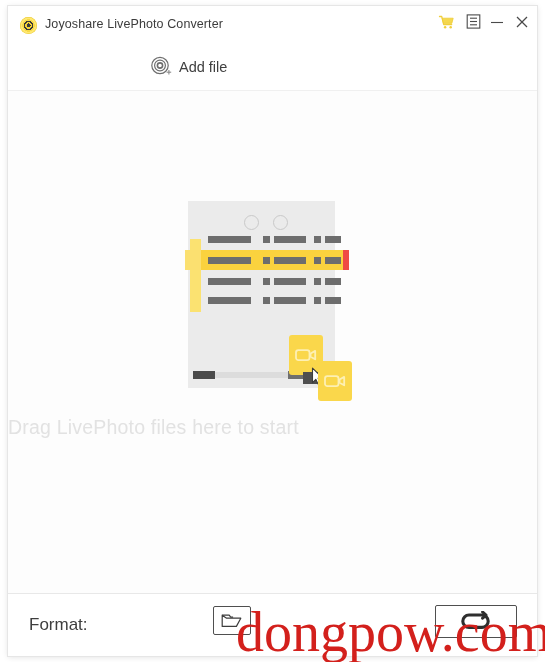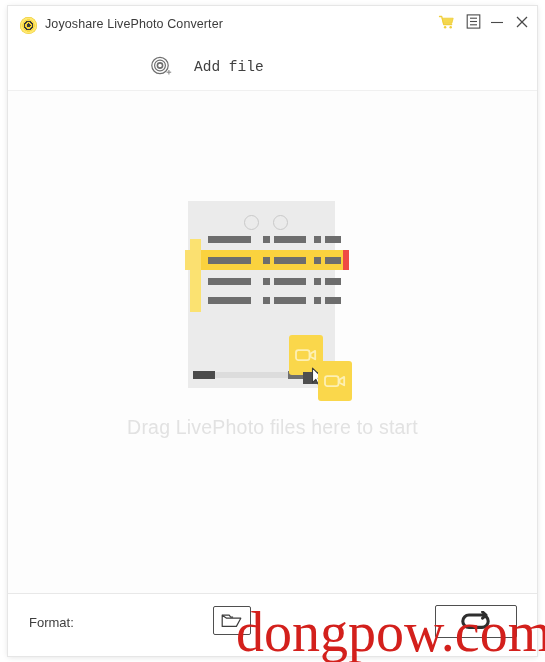--- a/index.html
+++ b/index.html
@@ -75,23 +75,22 @@
     width: 100%;
     height: 46px;
     background: #ffffff;
   }
   .toolbar-item {
     position: absolute;
     top: 8px;
     height: 30px;
     display: flex;
     align-items: center;
-    gap: 21px;
+    gap: 6px;
     cursor: default;
-    font-family: Liberation Mono, monospace;
   }
   #toolbar-add-file { left: 141px; }
   #toolbar-converted { left: 294px; }
   .toolbar-label {
     font-size: 14.5px;
     color: #404040;
     white-space: nowrap;
   }
   .toolbar-icon { width: 24px; height: 24px; display: block; }
 
@@ -195,21 +194,21 @@
   #illu-cursor {
     position: absolute;
     left: 115px; top: 166px;
     width: 28px; height: 18px;
   }
 
   #drop-hint {
     position: absolute;
     left: 0; top: 325px;
     width: 100%;
-    text-align: center;
+    text-align: left;
     font-size: 19.5px;
     color: #e2e2e2;
     letter-spacing: 0.2px;
   }
 
   
   #bottom-divider {
     position: absolute;
     left: 0; top: 587px;
     width: 100%; height: 1px;
@@ -218,21 +217,21 @@
   #bottom-bar {
     position: absolute;
     left: 0; top: 588px;
     width: 100%;
     height: 62px;
     background: #ffffff;
   }
   #format-label {
     position: absolute;
     left: 21px; top: 21px;
-    font-size: 13px;
+    font-size: 17px;
     color: #3e3e3e;
   }
   #format-select {
     position: absolute;
     left: 69px; top: 13px;
     width: 127px; height: 28px;
     background: #f3f3f3;
     border: 1px solid #e4e4e4;
     border-radius: 2px;
     box-sizing: border-box;

